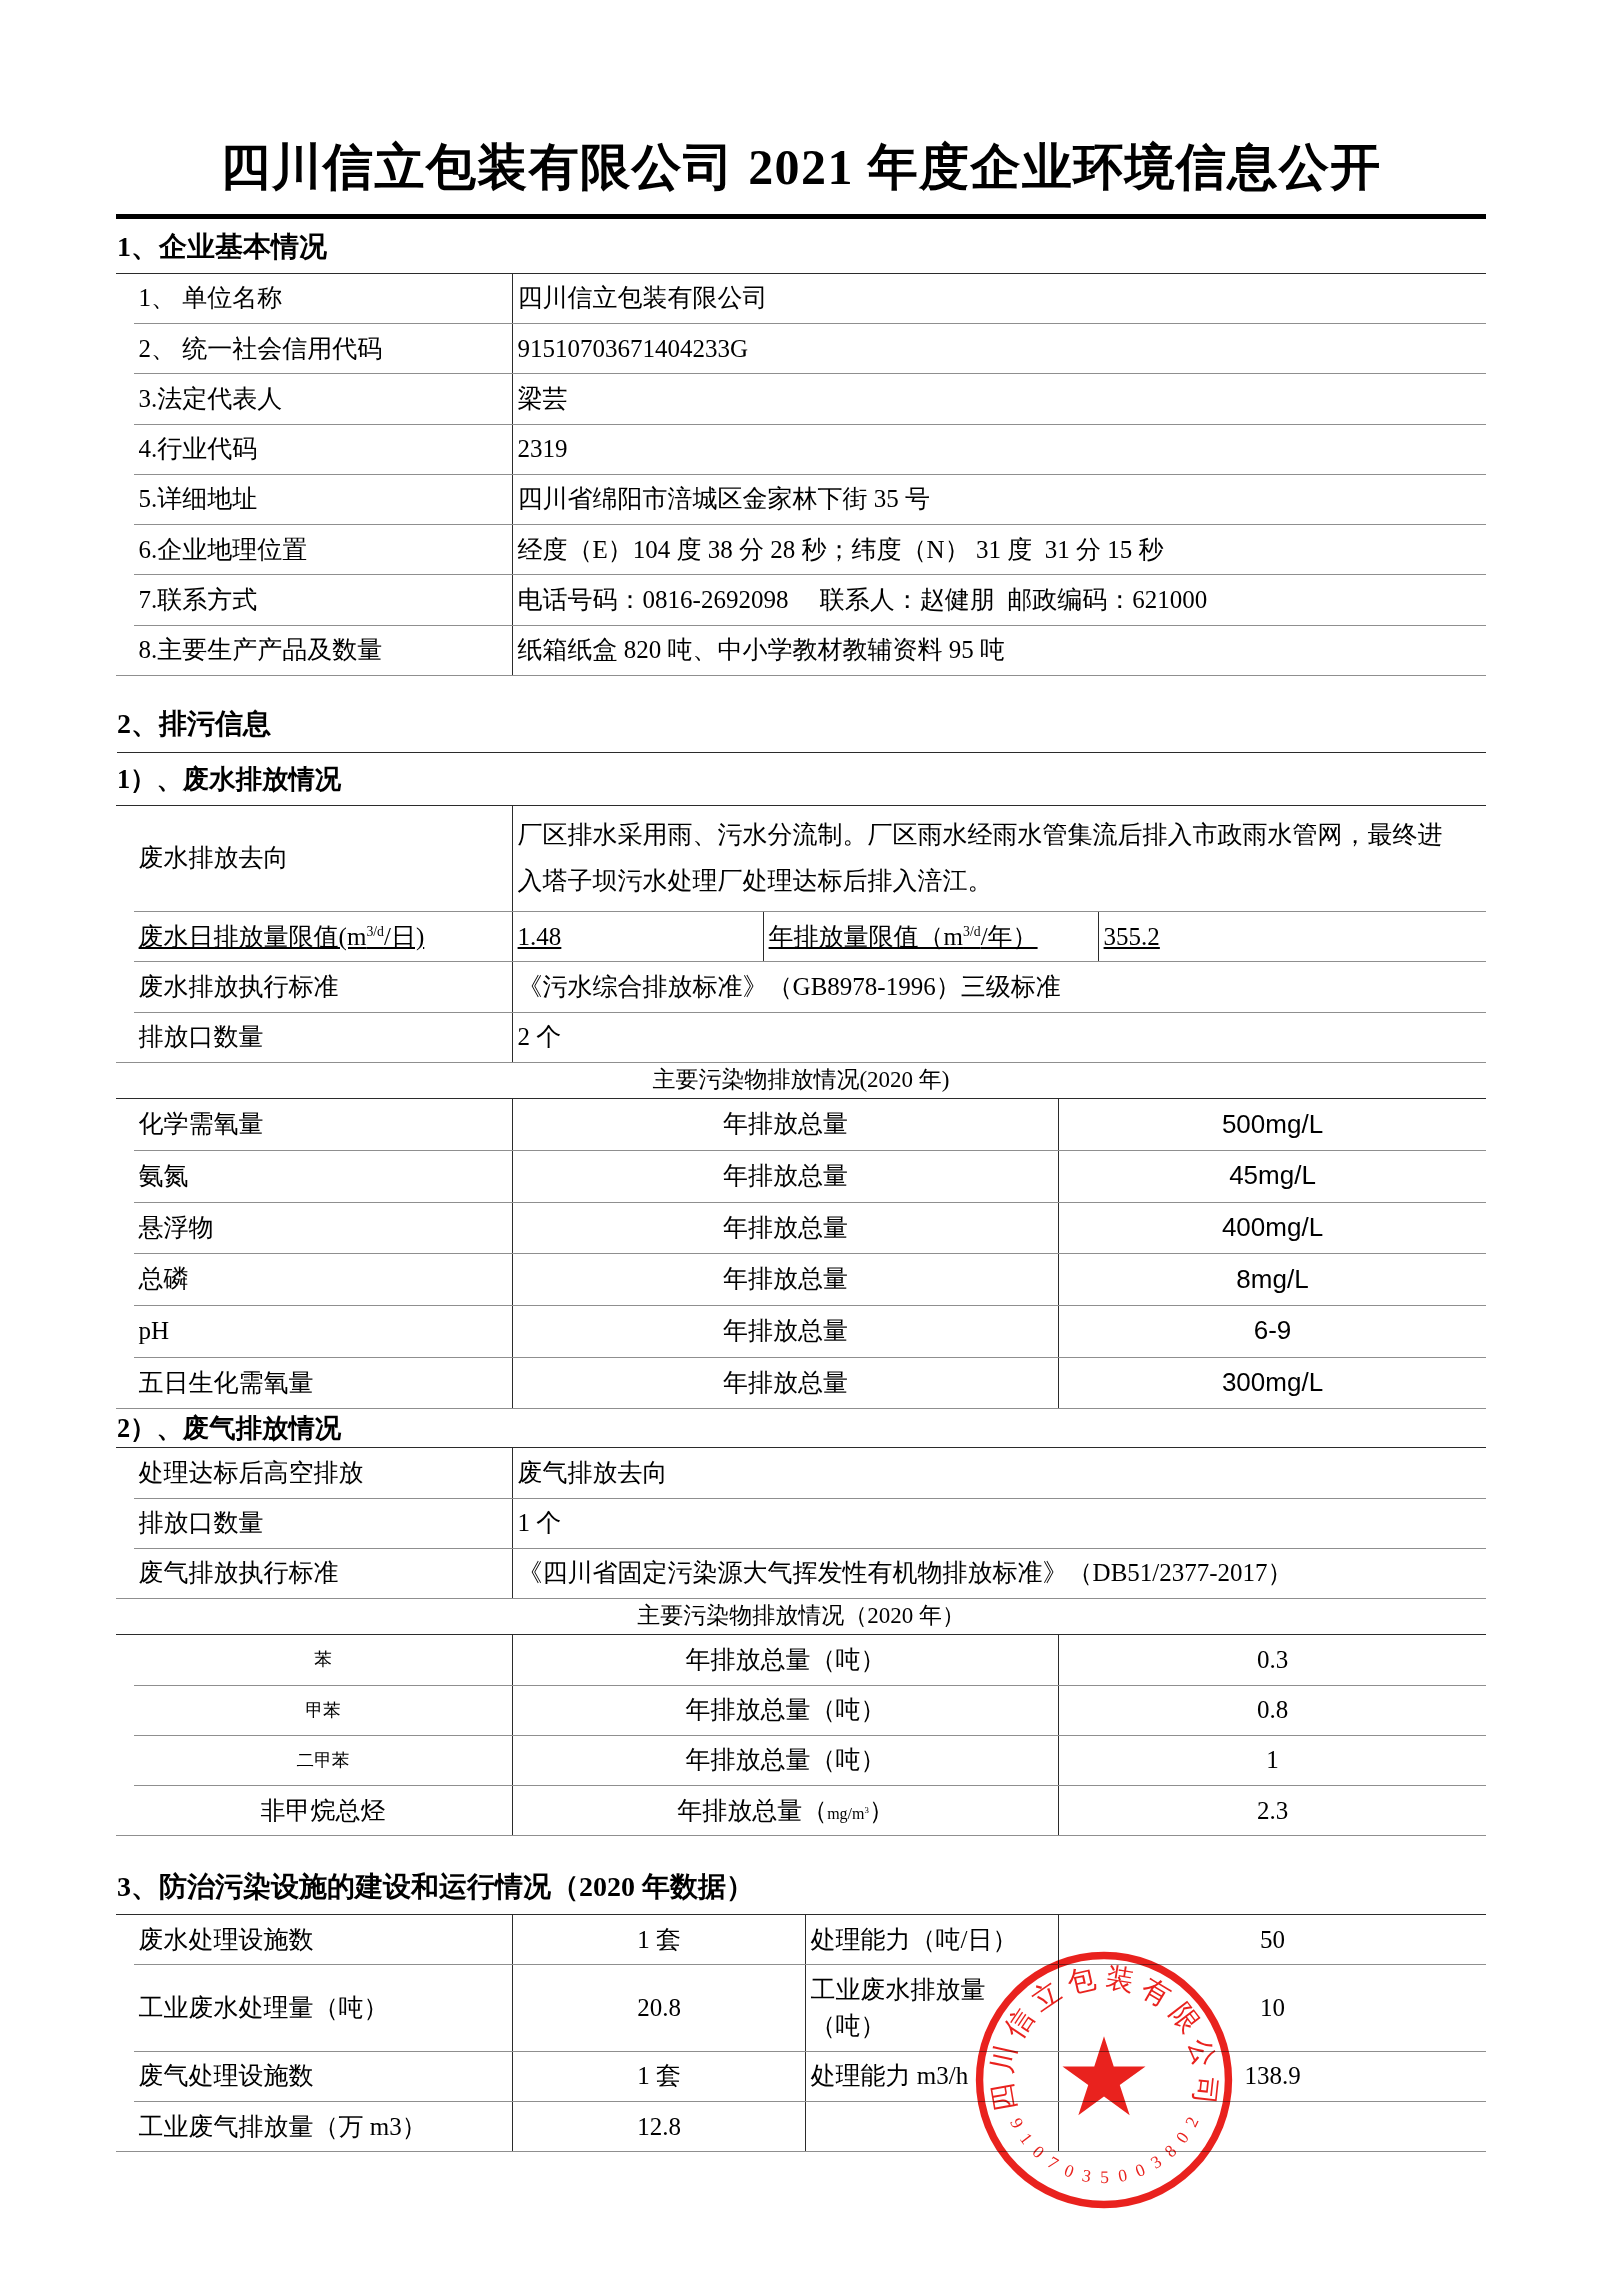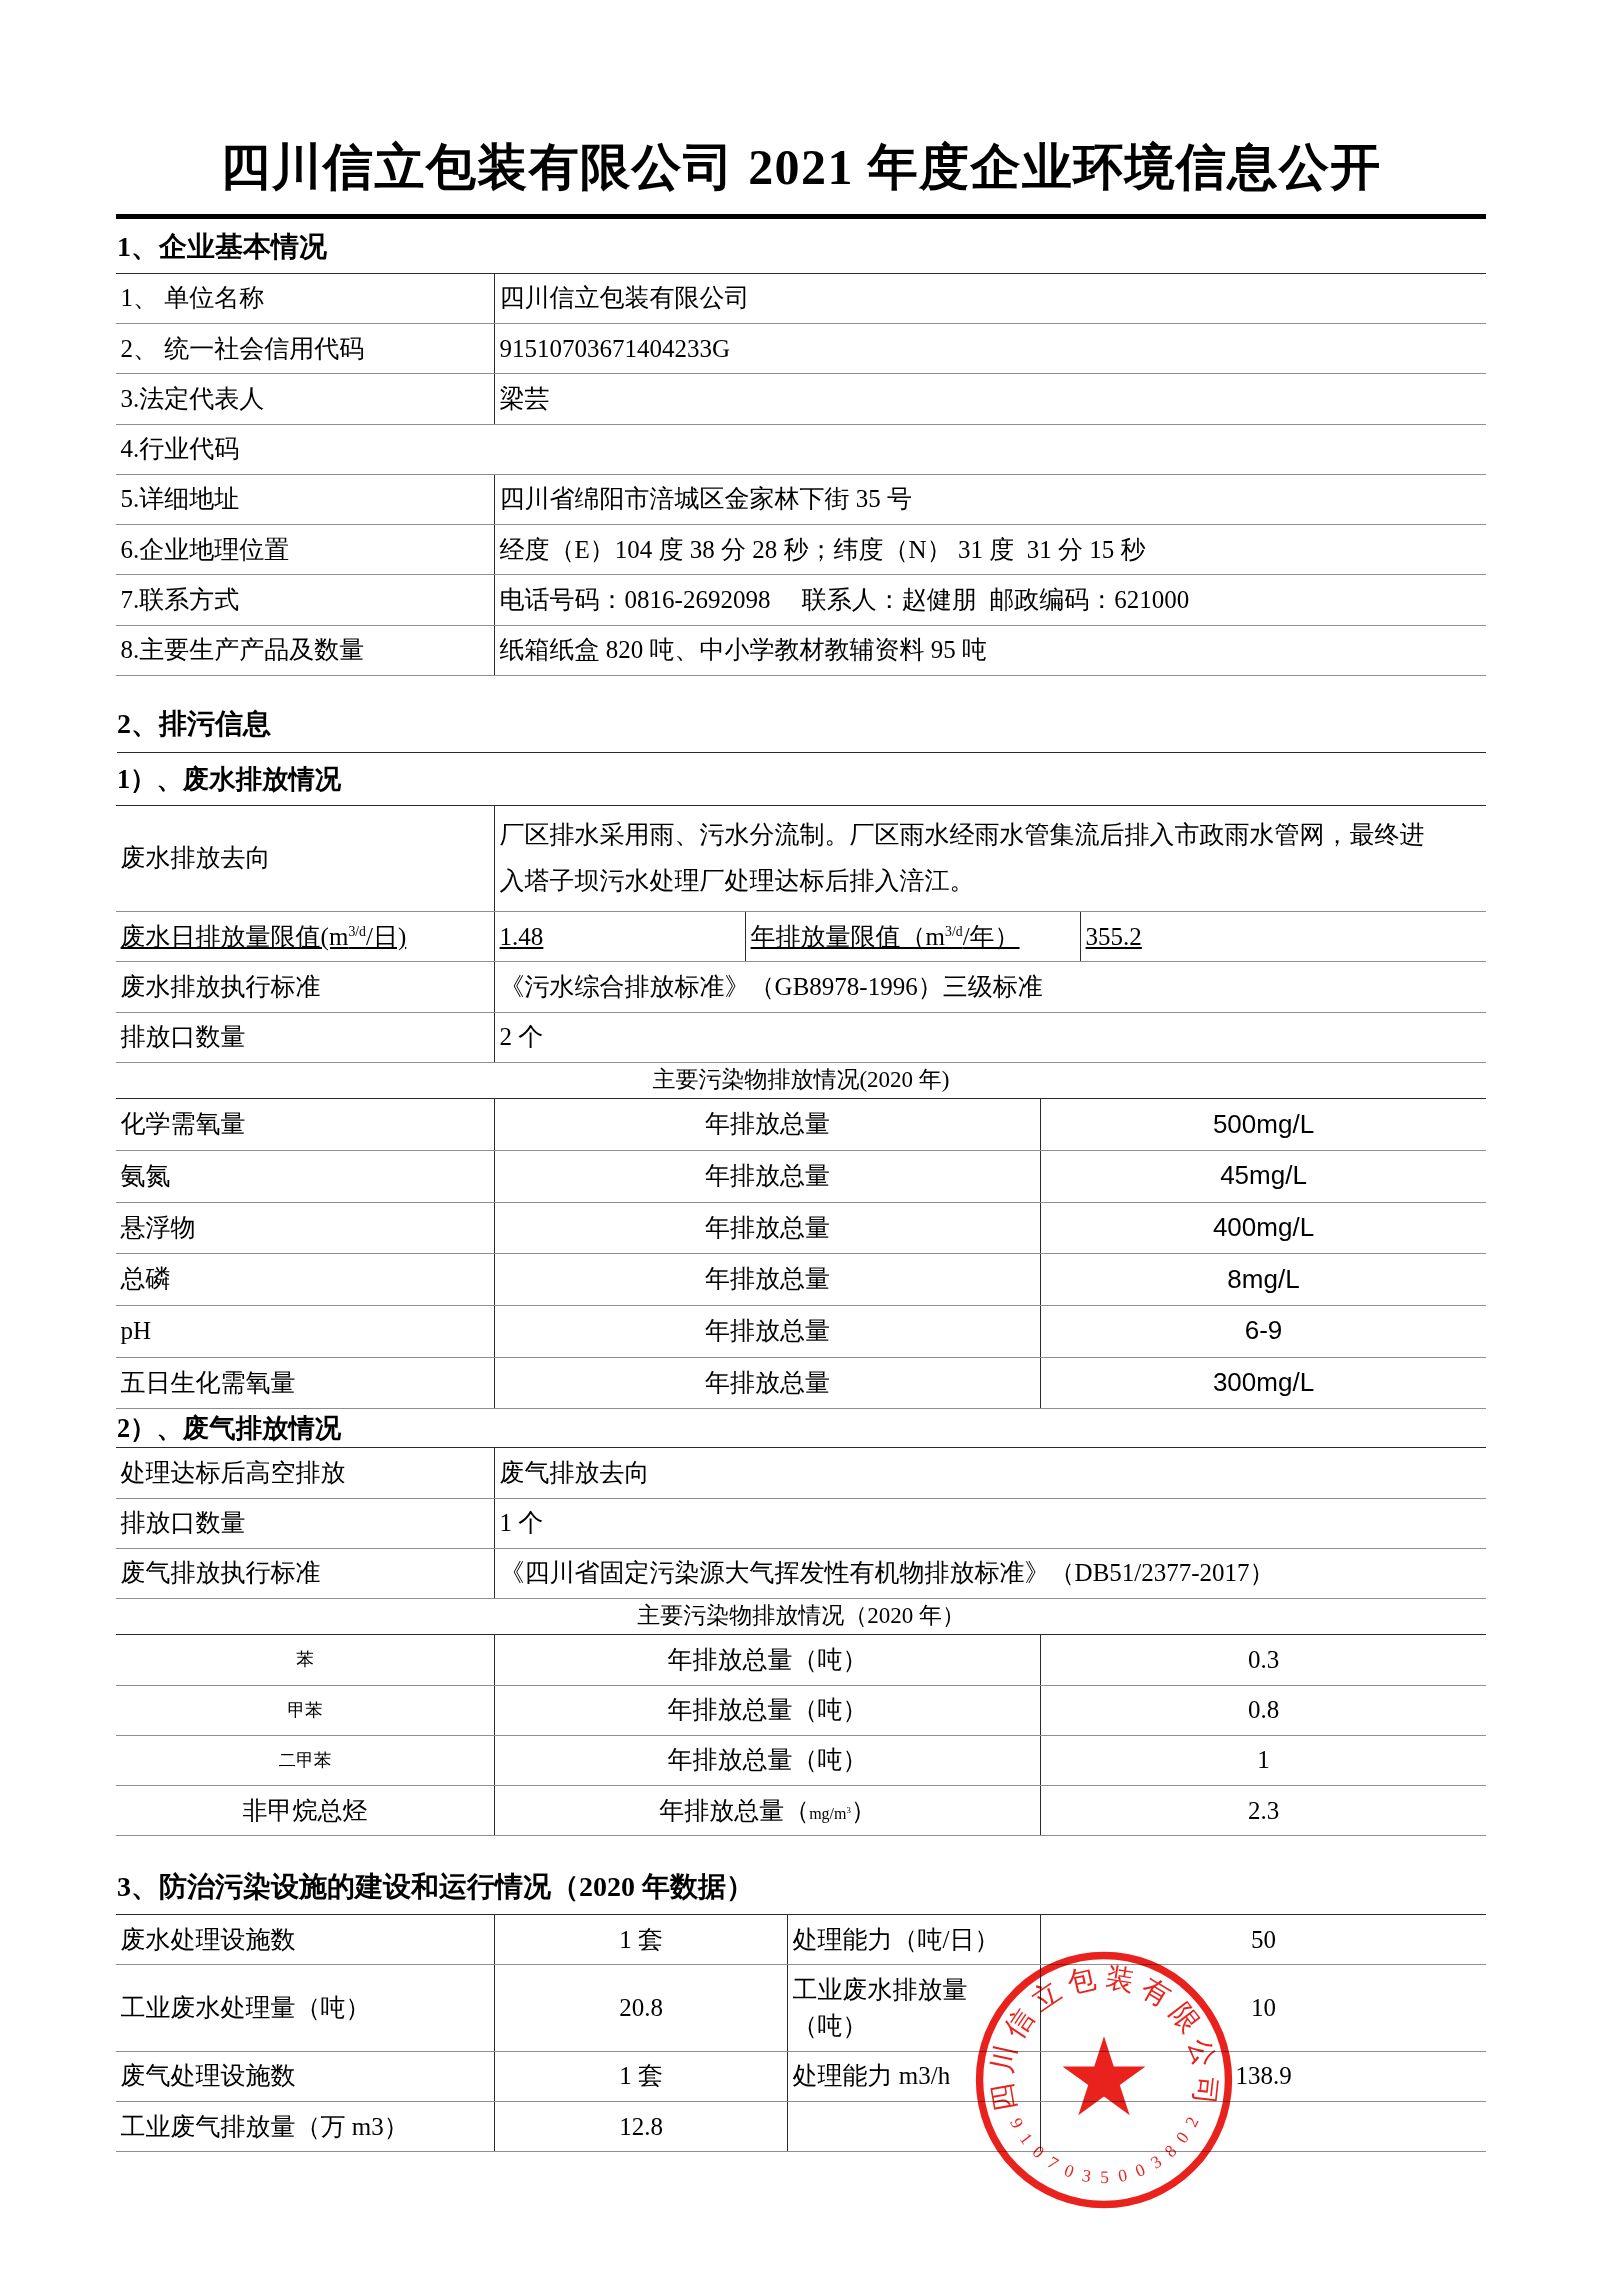--- a/index.html
+++ b/index.html
@@ -31,21 +31,21 @@
     line-height: 1.2;
   }
   .h1m { margin: 11px 0 9.3px 0.9px; }
   .sec2 { margin: 31px 0 0 0.9px; padding-bottom: 12px; border-bottom: 1.9px solid #2b2b2b; }
   .subh { font-size: 26.4px; font-weight: 700; line-height: 1.2; }
   .waterh { margin: 10.2px 0 9.3px 0.9px; }
   .gash { margin: 3.7px 0 2.8px 0.9px; }
   .h3m { margin: 34px 0 10.2px 0.9px; }
 
   .tbl { border-top: 1.9px solid #2b2b2b; border-bottom: 1.4px solid #8f8f8f; }
-  .tr { display: grid; border-top: 1.4px solid #8f8f8f; }
+  .tr { display: grid; border-top: 1.4px solid #8f8f8f; margin-left: 18px; }
   .tr:first-child { border-top: none; }
   .g2 { grid-template-columns: 378px 1fr; }
   .gLimits { grid-template-columns: 378px 251px 335px 1fr; text-decoration: underline; }
   .g3 { grid-template-columns: 378px 546px 1fr; }
   .g4 { grid-template-columns: 378px 293px 253px 1fr; }
   .rh100 { min-height: 46px; }
   .rh105 { min-height: 48px; }
   .rh200 { min-height: 94px; }
 
   .td {
@@ -100,20 +100,21 @@
       <div class="tr g2 rh100">
         <div class="td">2、 统一社会信用代码</div>
         <div class="td pre">91510703671404233G</div>
       </div>
       <div class="tr g2 rh100">
         <div class="td">3.法定代表人</div>
         <div class="td pre">梁芸</div>
       </div>
       <div class="tr g2 rh100">
         <div class="td">4.行业代码</div>
+        <div class="td pre">2319</div>
       </div>
       <div class="tr g2 rh100">
         <div class="td">5.详细地址</div>
         <div class="td pre">四川省绵阳市涪城区金家林下街 35 号</div>
       </div>
       <div class="tr g2 rh100">
         <div class="td">6.企业地理位置</div>
         <div class="td pre">经度（E）104 度 38 分 28 秒；纬度（N） 31 度  31 分 15 秒</div>
       </div>
       <div class="tr g2 rh100">

